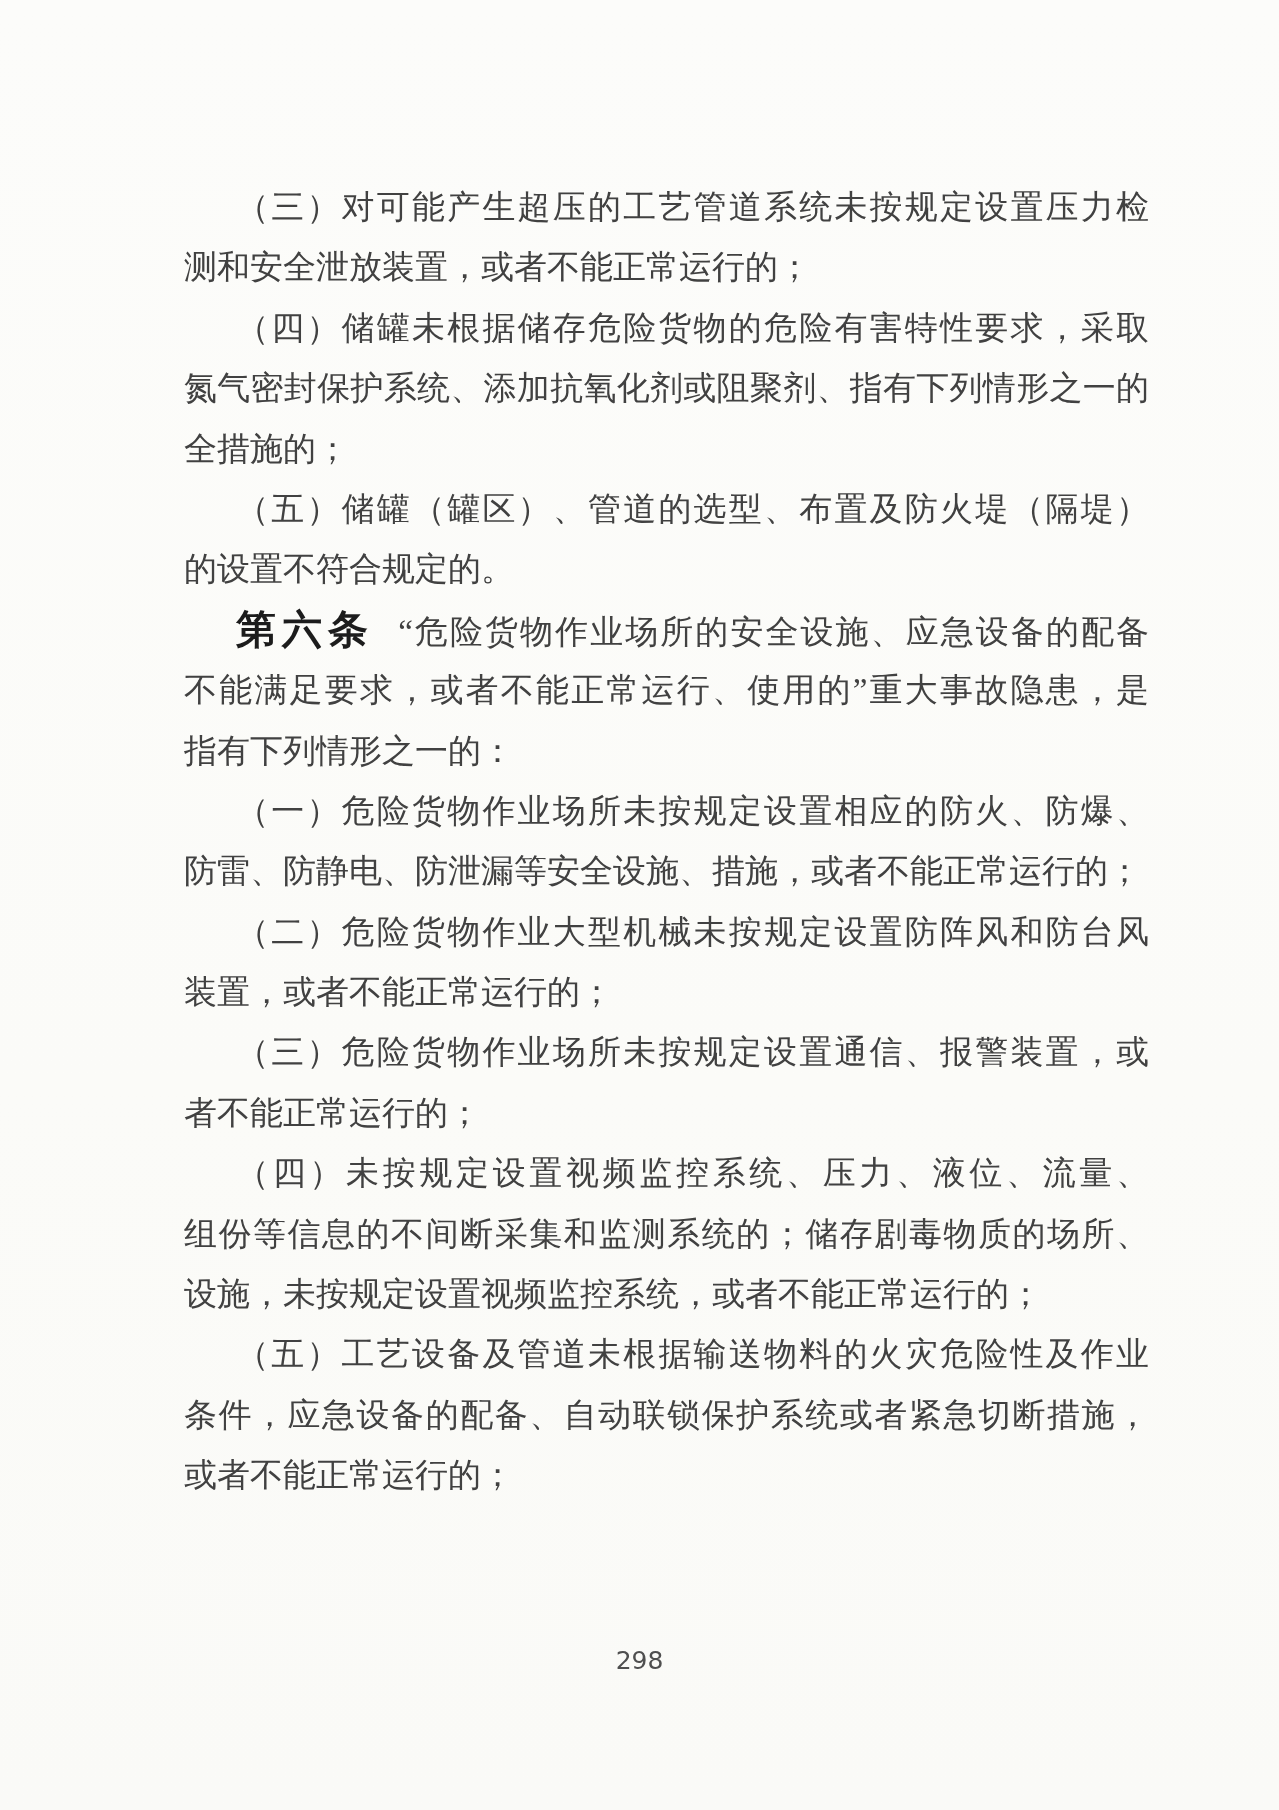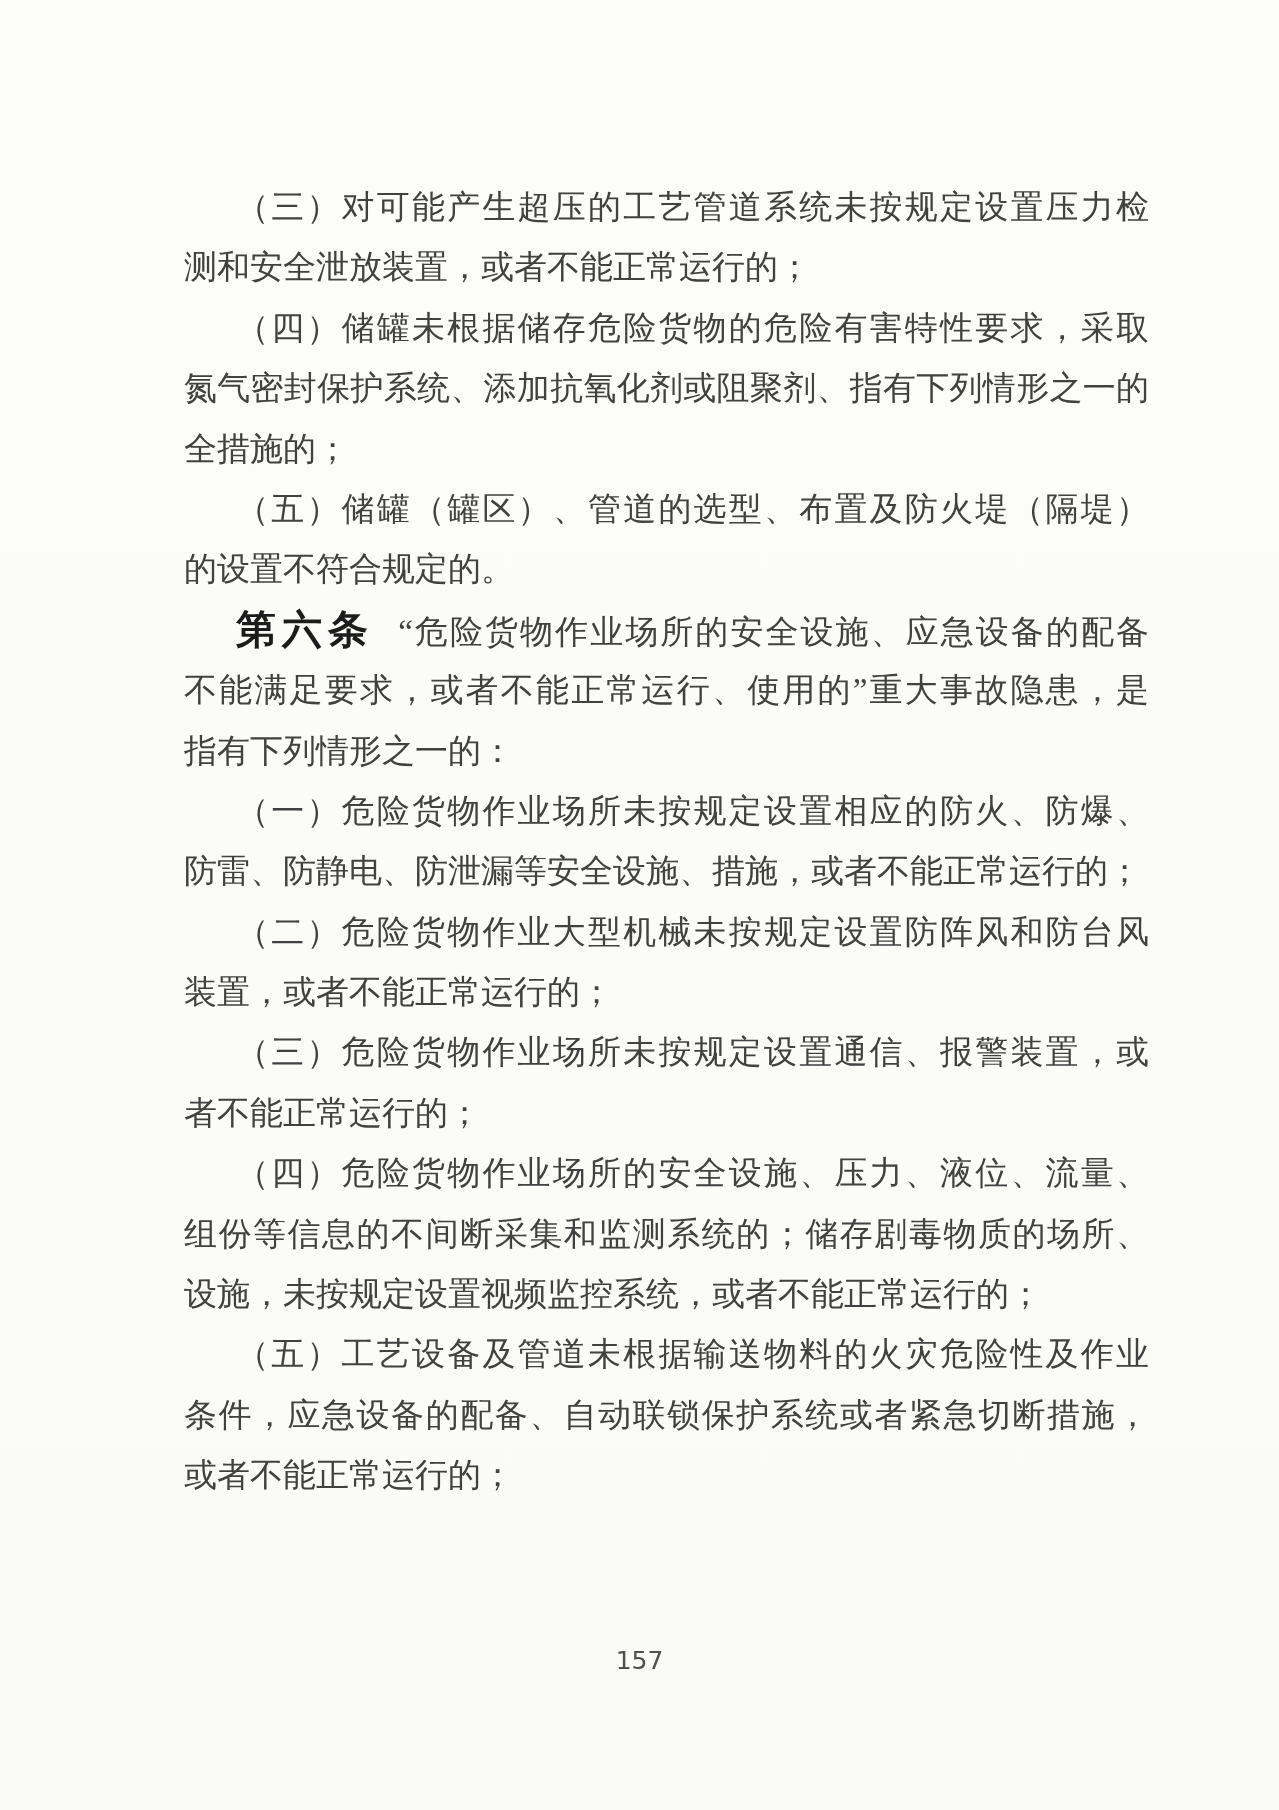--- a/index.html
+++ b/index.html
@@ -83,24 +83,24 @@
       </div>
       <div class="para">
         <div class="line first fill">（二）危险货物作业大型机械未按规定设置防阵风和防台风</div>
         <div class="line">装置，或者不能正常运行的；</div>
       </div>
       <div class="para">
         <div class="line first fill">（三）危险货物作业场所未按规定设置通信、报警装置，或</div>
         <div class="line">者不能正常运行的；</div>
       </div>
       <div class="para">
-        <div class="line first fill">（四）危险货物作业场所的安全设施、压力、液位、流量、</div>
+        <div class="line first fill">（四）未按规定设置视频监控系统、压力、液位、流量、</div>
         <div class="line fill">组份等信息的不间断采集和监测系统的；储存剧毒物质的场所、</div>
         <div class="line">设施，未按规定设置视频监控系统，或者不能正常运行的；</div>
       </div>
       <div class="para">
         <div class="line first fill">（五）工艺设备及管道未根据输送物料的火灾危险性及作业</div>
         <div class="line fill">条件，应急设备的配备、自动联锁保护系统或者紧急切断措施，</div>
         <div class="line">或者不能正常运行的；</div>
       </div>
     </div>
-  <div class="pagenum">157</div>
+  <div class="pagenum">298</div>
 </div>
 
 </body></html>

